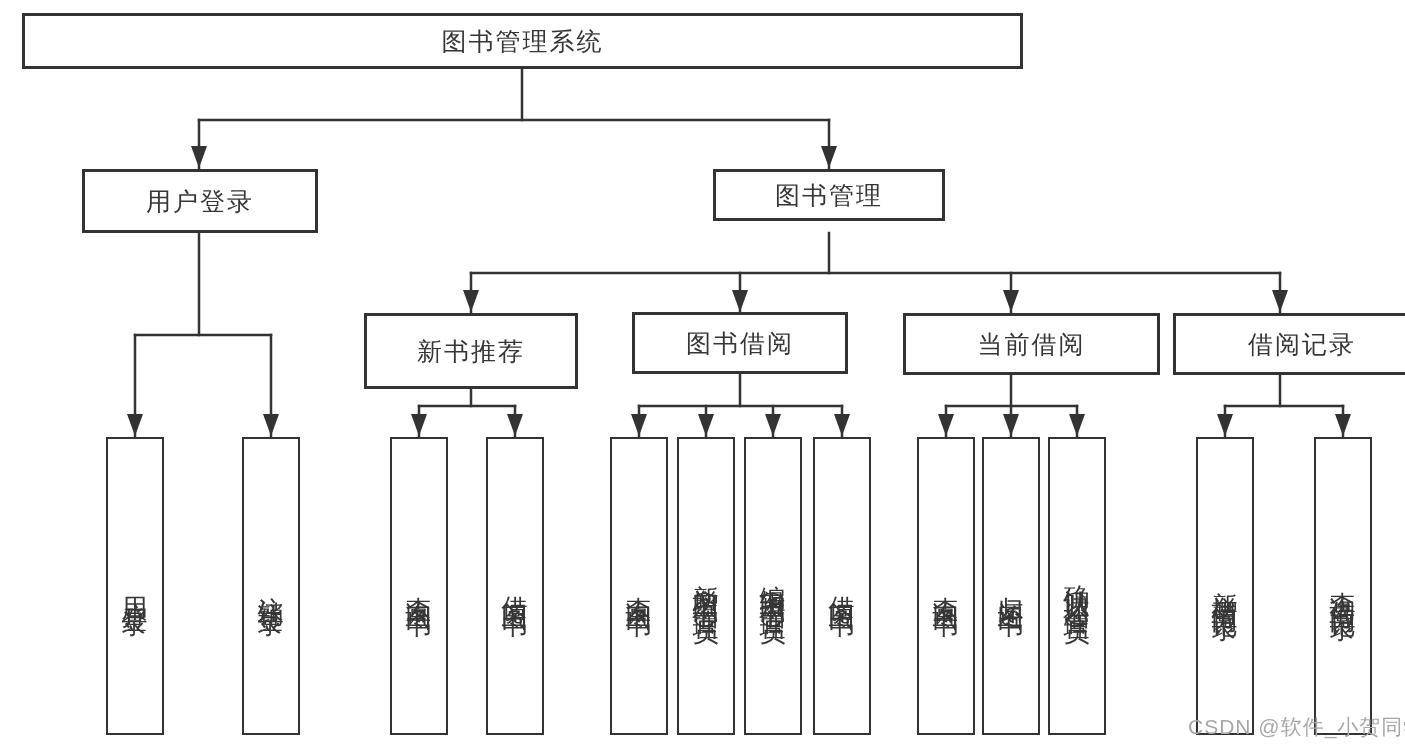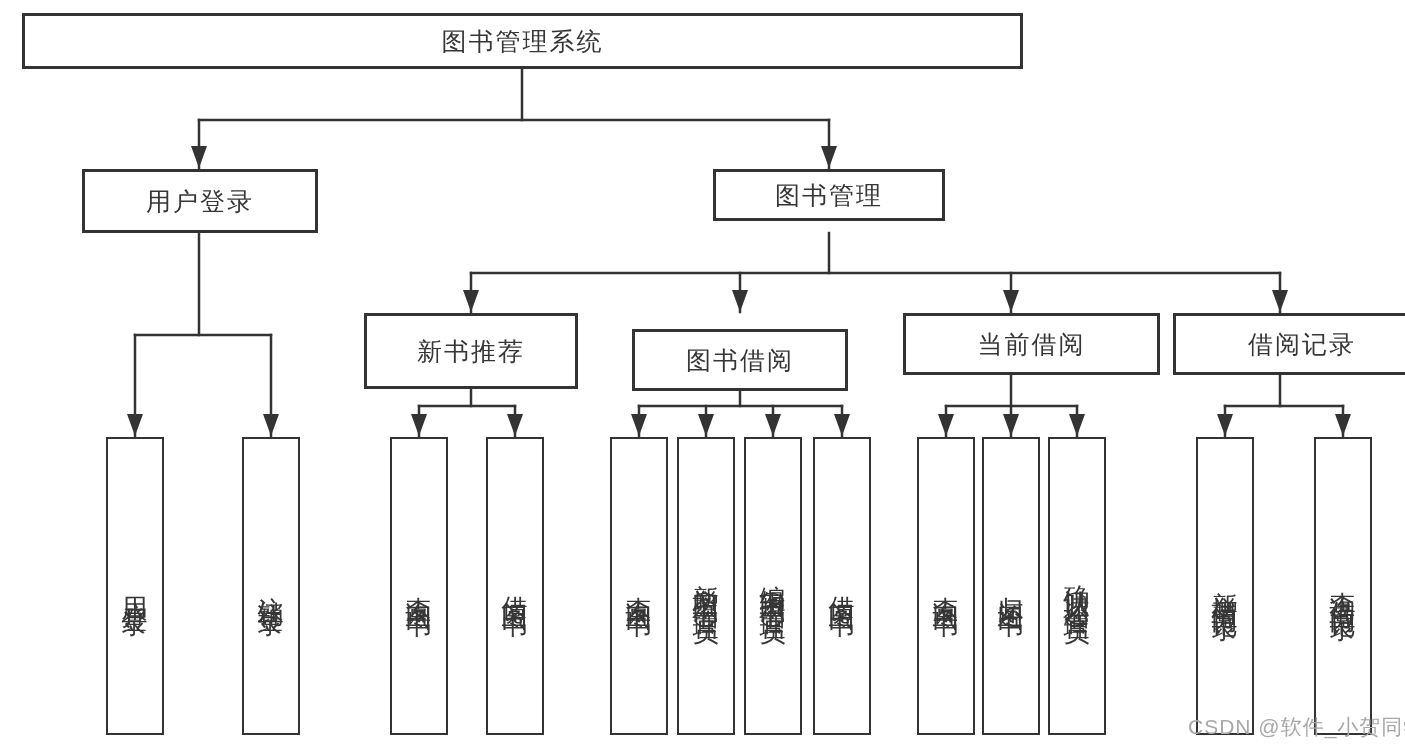--- a/index.html
+++ b/index.html
@@ -96,21 +96,21 @@
     <line x1="1225" y1="406" x2="1225" y2="436" marker-end="url(#arw)"></line>
     <line x1="1343" y1="406" x2="1343" y2="436" marker-end="url(#arw)"></line>
   </svg>
 
   <div class="node hnode" style="left:22px;top:13px;width:1001px;height:56px;">图书管理系统</div>
 
   <div class="node hnode" style="left:82px;top:169px;width:236px;height:64px;">用户登录</div>
   <div class="node hnode" style="left:713px;top:169px;width:232px;height:52px;">图书管理</div>
 
   <div class="node hnode" style="left:364px;top:313px;width:214px;height:76px;text-align:right;">新书推荐</div>
-  <div class="node hnode" style="left:632px;top:329px;width:216px;height:62px;">图书借阅</div>
+  <div class="node hnode" style="left:632px;top:312px;width:216px;height:62px;">图书借阅</div>
   <div class="node hnode" style="left:903px;top:313px;width:257px;height:62px;">当前借阅</div>
   <div class="node hnode" style="left:1173px;top:313px;width:258px;height:62px;">借阅记录</div>
 
   <div class="node vnode" style="left:106px;top:437px;width:58px;height:298px;">
     <span class="vtext">用户登录</span>
   </div>
   <div class="node vnode" style="left:242px;top:437px;width:58px;height:298px;">
     <span class="vtext">注销登录</span>
   </div>
 

